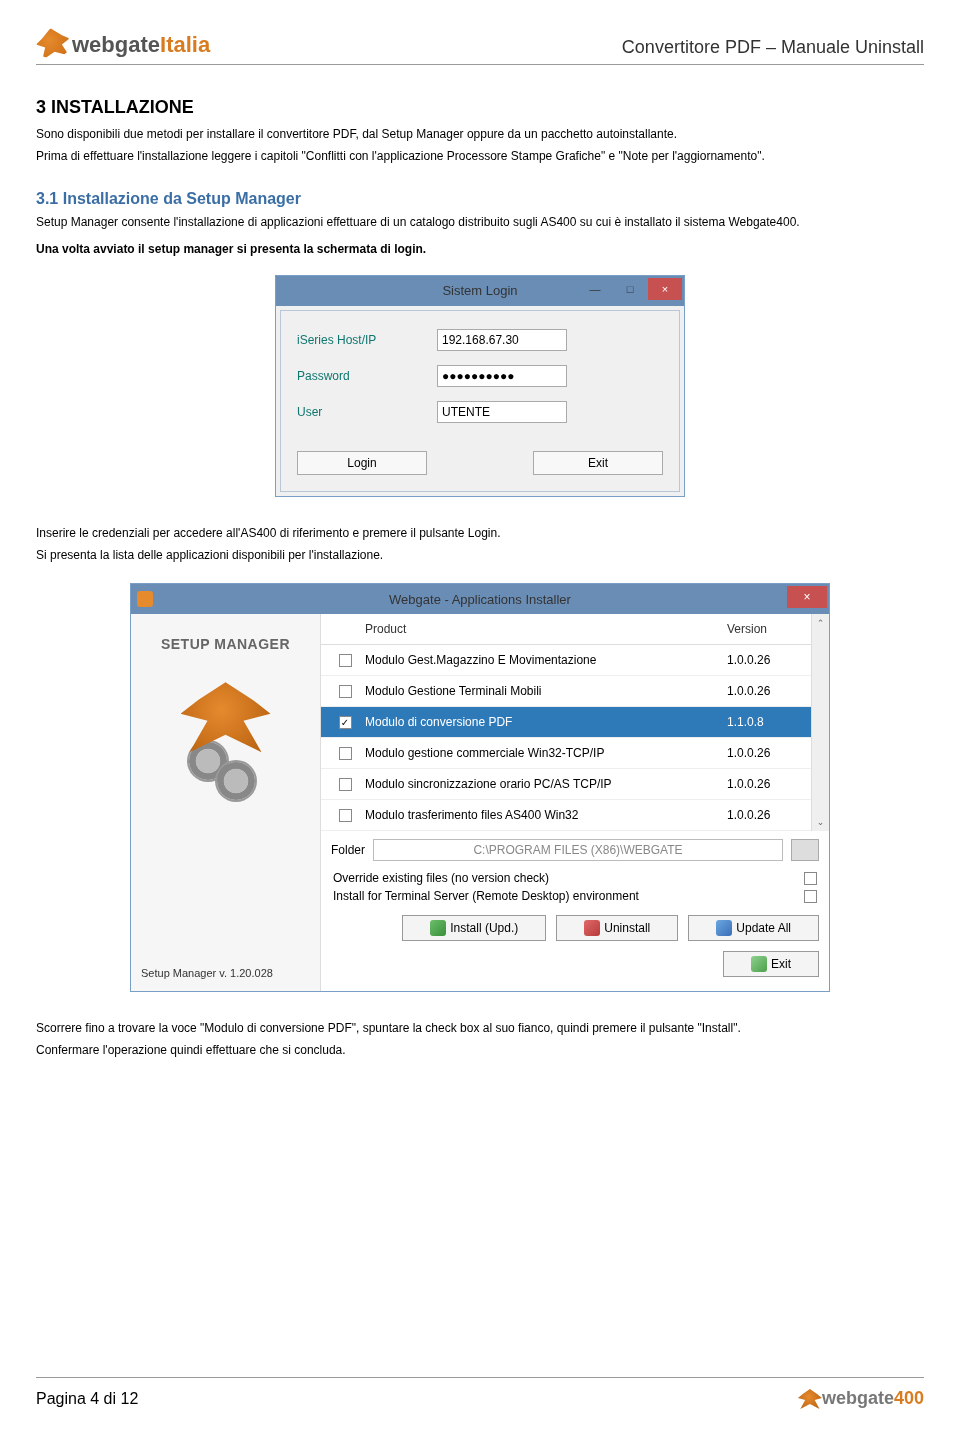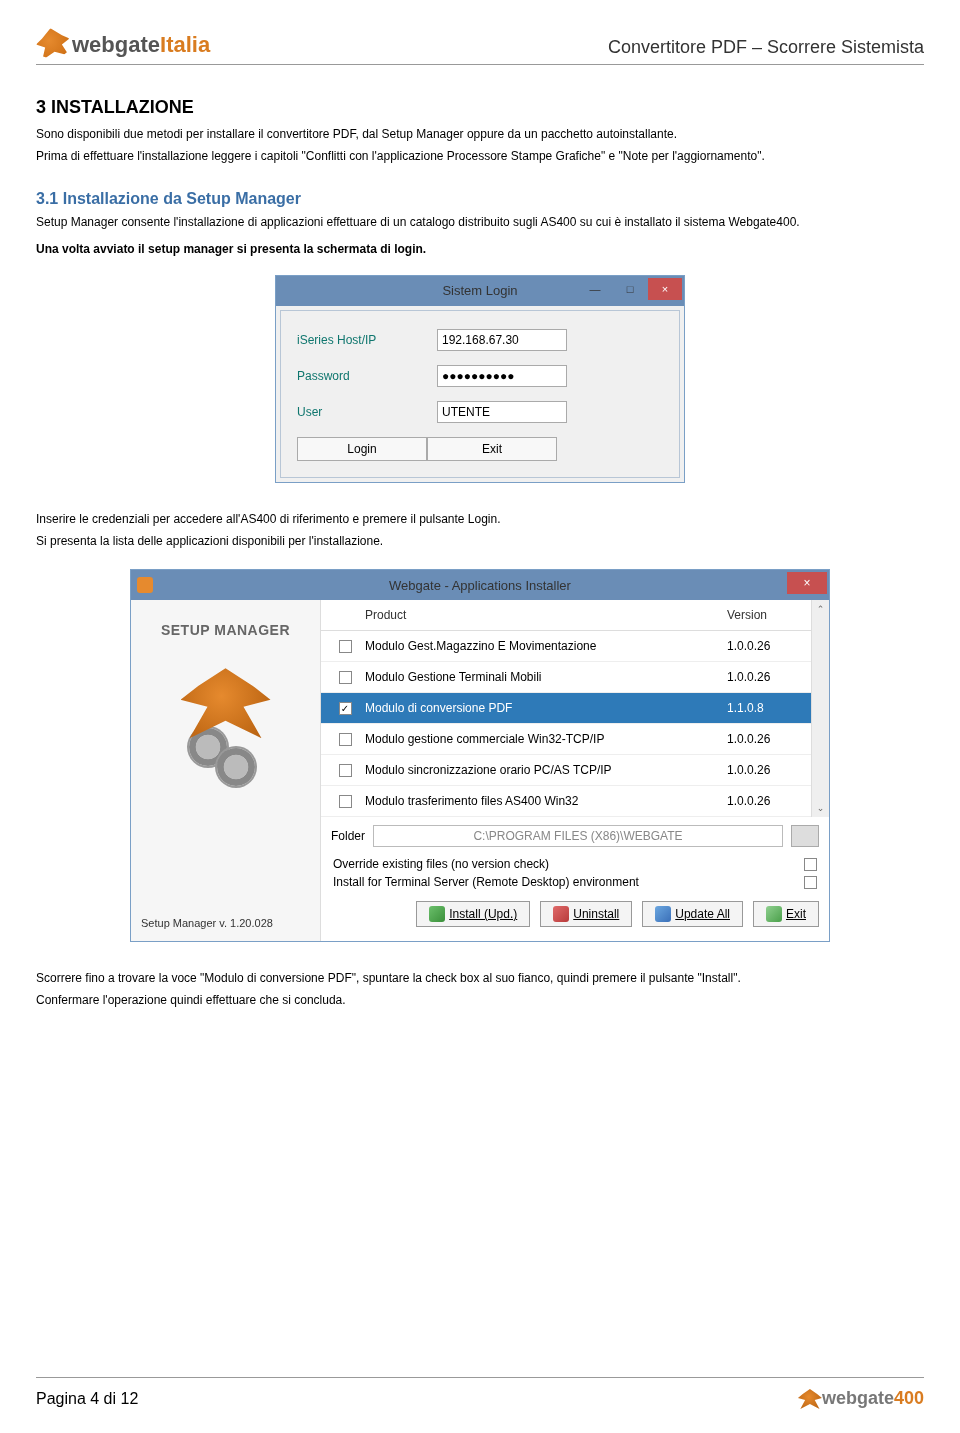--- a/index.html
+++ b/index.html
@@ -18,21 +18,21 @@
   p.bold { font-weight: bold; }
   .login-win { width: 410px; margin: 18px auto 28px auto; background: #f0f0f0; border: 1px solid #7a9fc6; }
   .login-tbar { background: #6a8db6; height: 30px; display: flex; align-items: center; justify-content: center; position: relative; color: #333; font-size: 13px; }
   .login-tbar .ctl { position: absolute; right: 2px; top: 2px; display: flex; gap: 1px; }
   .login-tbar .ctl span { width: 34px; height: 22px; display: flex; align-items: center; justify-content: center; font-size: 11px; background: #6a8db6; color: #333; }
   .login-tbar .ctl .close { background: #c75050; color: #fff; }
   .login-inner { border: 1px solid #b8c6d6; margin: 4px; background: #f0f0f0; padding: 18px 16px 16px 16px; }
   .frow { display: flex; align-items: center; margin-bottom: 14px; }
   .frow .lab { width: 140px; font-size: 12px; color: #0f766e; }
   .frow input { border: 1px solid #aaa; background: #fff; padding: 3px 4px; font-size: 12px; width: 130px; }
-  .login-btns { display: flex; justify-content: flex-start; margin-top: 14px; }
+  .login-btns { display: flex; justify-content: space-between; margin-top: 28px; }
   .login-btns button { width: 130px; padding: 4px; font-size: 12px; border: 1px solid #aaa; background: #f8f8f8; }
   .installer-win { width: 700px; margin: 20px auto 28px auto; border: 1px solid #7a9fc6; background: #f0f0f0; }
   .inst-tbar { height: 30px; background: #6a8db6; color: #333; display: flex; align-items: center; justify-content: center; font-size: 13px; position: relative; }
   .inst-tbar .left-ico { position: absolute; left: 6px; width: 16px; height: 16px; background: #e68a2e; border-radius: 3px; }
   .inst-tbar .close { position: absolute; right: 2px; top: 2px; width: 40px; height: 22px; background: #c75050; color: #fff; display: flex; align-items: center; justify-content: center; font-size: 12px; }
   .inst-body { display: flex; }
   .inst-side { width: 190px; background: #f6f6f6; padding: 12px 10px; display: flex; flex-direction: column; justify-content: space-between; border-right: 1px solid #ddd; }
   .inst-side .brand { font-size: 14px; font-weight: bold; color: #666; letter-spacing: 0.5px; margin-top: 10px; text-align: center; }
   .side-art { margin-top: 30px; display: flex; flex-direction: column; align-items: center; }
   .side-art .bfly { width: 90px; height: 70px; background: radial-gradient(circle at 45% 40%, #e68a2e, #b25c0c); clip-path: polygon(50% 0%, 80% 25%, 100% 45%, 70% 55%, 90% 100%, 50% 75%, 10% 100%, 30% 55%, 0% 45%, 20% 25%); }
@@ -52,41 +52,41 @@
   .scroll-col { width: 18px; background: #efefef; border-left: 1px solid #ddd; display: flex; flex-direction: column; }
   .scroll-col .up, .scroll-col .dn { height: 18px; display: flex; align-items: center; justify-content: center; font-size: 9px; color: #666; }
   .list-wrap { display: flex; }
   .list-rows { flex: 1; }
   .folder-row { display: flex; align-items: center; padding: 8px 10px; font-size: 12px; gap: 8px; }
   .folder-row input { flex: 1; border: 1px solid #bbb; padding: 3px 6px; font-size: 12px; color: #888; background: #fff; text-align: center; }
   .folder-row .browse { width: 28px; height: 22px; background: #ddd; border: 1px solid #aaa; }
   .opt-row { display: flex; justify-content: space-between; align-items: center; padding: 2px 12px; font-size: 12px; }
   .opt-row .box { width: 13px; height: 13px; border: 1px solid #888; background: #fff; }
   .inst-actions { display: flex; justify-content: flex-end; gap: 10px; padding: 10px 10px 6px 10px; flex-wrap: wrap; }
-  .inst-actions button { padding: 4px 12px; font-size: 12px; border: 1px solid #999; background: #f4f4f4; display: flex; align-items: center; gap: 4px; text-decoration: underline; }
+  .inst-actions button { padding: 4px 27px; font-size: 12px; border: 1px solid #999; background: #f4f4f4; display: flex; align-items: center; gap: 4px; }
   .inst-actions .ico { width: 16px; height: 16px; background: linear-gradient(135deg, #6bbf6b, #3a8f3a); border-radius: 3px; }
   .inst-actions .ico.red { background: linear-gradient(135deg, #e06a6a, #b83a3a); }
   .inst-actions .ico.blue { background: linear-gradient(135deg, #6ba7e0, #3a6fb8); }
   .footer .pg { font-size: 16px; }
   .footer .rlogo { display: flex; align-items: flex-end; font-size: 18px; font-weight: bold; color: #777; }
   .footer .rlogo .n { color: #d97c20; }
   .footer .bfly-sm { width: 24px; height: 20px; background: radial-gradient(circle at 45% 40%, #e68a2e, #b25c0c); clip-path: polygon(50% 0%, 80% 25%, 100% 45%, 70% 55%, 90% 100%, 50% 75%, 10% 100%, 30% 55%, 0% 45%, 20% 25%); margin-left: 2px; }
 </style>
 </head>
 <body>
 
 <div class="page">
 
   <div class="header">
     <div class="logo-left">
       <div class="butterfly"></div>
       <span class="big">webgate</span>
         <span class="big accent">Italia</span>
     </div>
-    <div class="header-title">Convertitore PDF – Scorrere Sistemista</div>
+    <div class="header-title">Convertitore PDF – Manuale Uninstall</div>
   </div>
 
   <h2 class="sec">3  INSTALLAZIONE</h2>
   <p class="body">Sono disponibili due metodi per installare il convertitore PDF, dal Setup Manager oppure da un pacchetto autoinstallante.</p>
   <p class="body">Prima di effettuare l'installazione leggere i capitoli "Conflitti con l'applicazione Processore Stampe Grafiche" e "Note per l'aggiornamento".</p>
 
   <h3 class="subsec">3.1  Installazione da Setup Manager</h3>
   <p class="body">Setup Manager consente l'installazione di applicazioni effettuare di un catalogo distribuito sugli AS400 su cui è installato il sistema Webgate400.</p>
   <p class="body bold" style="margin-top:10px">Una volta avviato il setup manager si presenta la schermata di login.</p>
 

